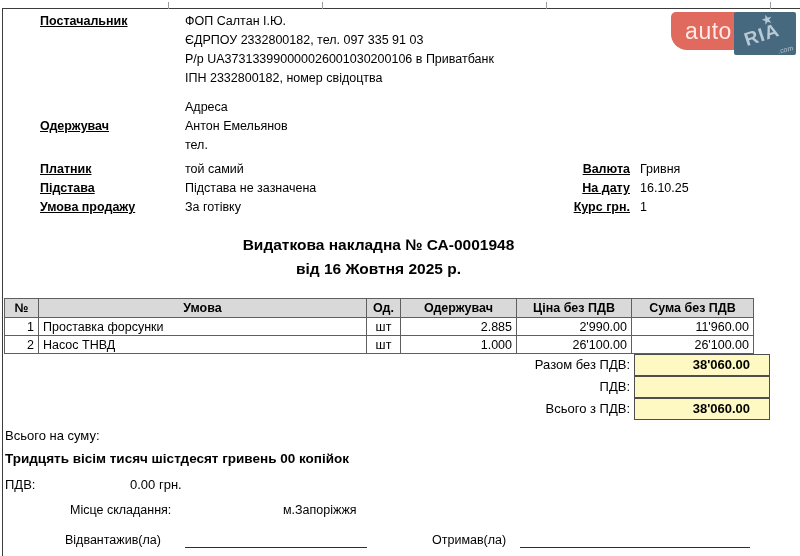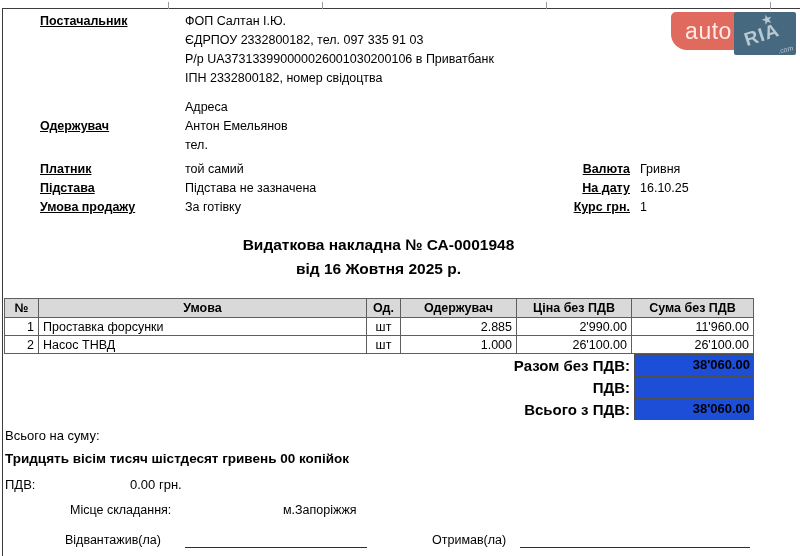--- a/index.html
+++ b/index.html
@@ -50,25 +50,25 @@
     background:#d9d9d9; border:1px solid #5f5f5f; font-weight:bold;
     padding:1px 4px; height:16px; overflow:hidden;
   }
   table.items td {
     border:1px solid #5f5f5f; padding:1px 4px; height:15px;
     background:#fff; overflow:hidden; white-space:nowrap;
   }
   .ta-r { text-align:right; } .ta-c { text-align:center; } .ta-l { text-align:left;margin-top:34px; }
 
   
-  .tlabel { position:absolute; right:170px; font-weight:bold; font-size:15px; }
+  .tlabel { position:absolute; right:170px; font-weight:normal; font-size:13px; }
   .tbox {
     position:absolute; left:634px; width:111px; height:17px;
     border:1px solid #4e4e4e; font-weight:bold; font-size:13px;
-    text-align:right; padding:2px 3px 1px 4px; background:#1d4ed8;
+    text-align:right; padding:2px 19px 1px 4px; background:#fef9c3;
   }
 
   .sigline { position:absolute; border-bottom:1px solid #2e2e2e; height:14px; }
 </style>
 </head>
 <body>
 
 <div class="page">
 
   <div class="topline"></div>

